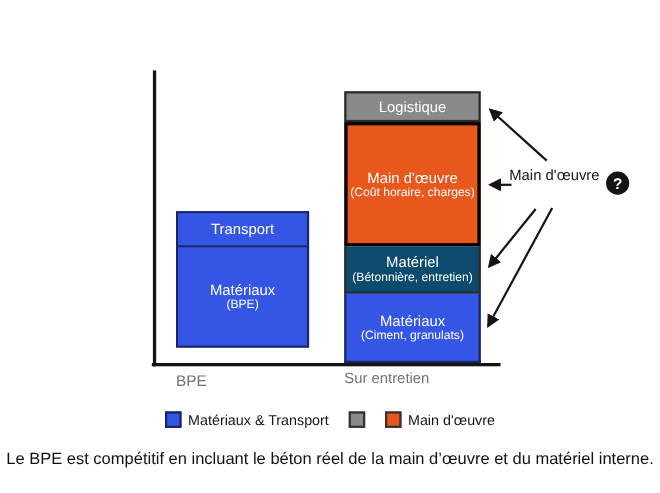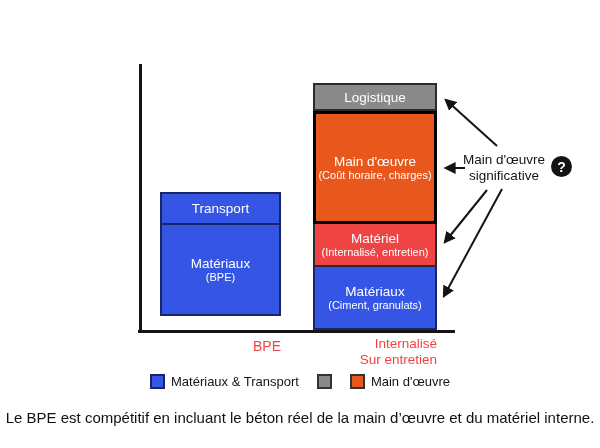--- a/index.html
+++ b/index.html
@@ -23,24 +23,24 @@
 
   .seg { display:flex; flex-direction:column; align-items:center; justify-content:center; color:#ffffff; text-align:left; }
   .seg-label { font-size:13.5px; line-height:15px; }
   .seg-sub   { font-size:11px;   line-height:13px; }
 
   .seg-transport { height:31px; border-bottom:2px solid #1b2566; background:#3556e4; }
   .seg-mat-bpe   { flex:1; background:#3556e4; }
 
   .seg-logistique { height:28px; background:#8a8a8a; border:2px solid #2b2b2b; }
   .seg-labor      { height:113px; background:#e8571c; border:3px solid #000000; }
-  .seg-materiel   { height:43px; background:#ef4444; border:2px solid #2b2b2b; border-top:none; }
+  .seg-materiel   { height:43px; background:#0c4a6e; border:2px solid #2b2b2b; border-top:none; }
   .seg-mat-int    { height:63px; background:#3556e4; border:2px solid #1b2566; border-top:none; }
 
-  .x-label { position:absolute; text-align:right; color:#ef4444; }
+  .x-label { position:absolute; text-align:left; color:#737373; }
   .x-label-bpe { left:160px; width:121px; top:338px; font-size:14px; }
   .x-label-int { left:313px; width:124px; top:336px; font-size:13.5px; line-height:15.5px; }
 
   .annotation {
     position:absolute; left:449px; top:152px; width:110px;
     text-align:center; color:#141414; font-size:13.5px; line-height:16px;
   }
   .help-circle {
     position:absolute; left:551px; top:156px; width:21px; height:21px;
     background:#141414; border-radius:50%; color:#ffffff;
@@ -87,37 +87,35 @@
   <div class="bar bar-int">
     <div class="seg seg-logistique">
       <span class="seg-label">Logistique</span>
     </div>
     <div class="seg seg-labor">
       <span class="seg-label">Main d'œuvre</span>
       <span class="seg-sub">(Coût horaire, charges)</span>
     </div>
     <div class="seg seg-materiel">
       <span class="seg-label">Matériel</span>
-      <span class="seg-sub">(Internalisé, entretien)</span>
+      <span class="seg-sub">(Bétonnière, entretien)</span>
     </div>
     <div class="seg seg-mat-int">
       <span class="seg-label">Matériaux</span>
       <span class="seg-sub">(Ciment, granulats)</span>
     </div>
   </div>
 
   <div class="x-label x-label-bpe">BPE</div>
   <div class="x-label x-label-int">
-    <div>Internalisé</div>
     <div>Sur entretien</div>
   </div>
 
   <div class="annotation">
     <div>Main d'œuvre</div>
-    <div>significative</div>
   </div>
   <div class="help-circle">?</div>
 
   <svg class="arrow-layer" viewBox="0 0 600 448" xmlns="http://www.w3.org/2000/svg">
     <defs>
       <marker id="ah" viewBox="0 0 10 10" refX="8" refY="5" markerWidth="6" markerHeight="6" orient="auto-start-reverse">
         <path d="M0,0 L10,5 L0,10 z" fill="#141414"></path>
       </marker>
     </defs>
     <line x1="497" y1="146" x2="446" y2="100" stroke="#141414" stroke-width="2" marker-end="url(#ah)"></line>

